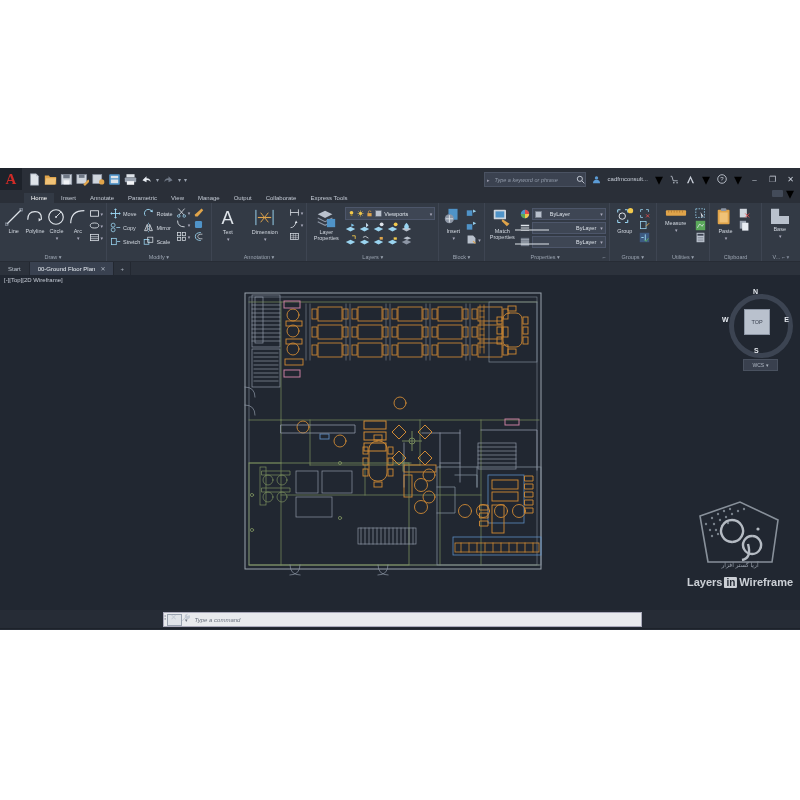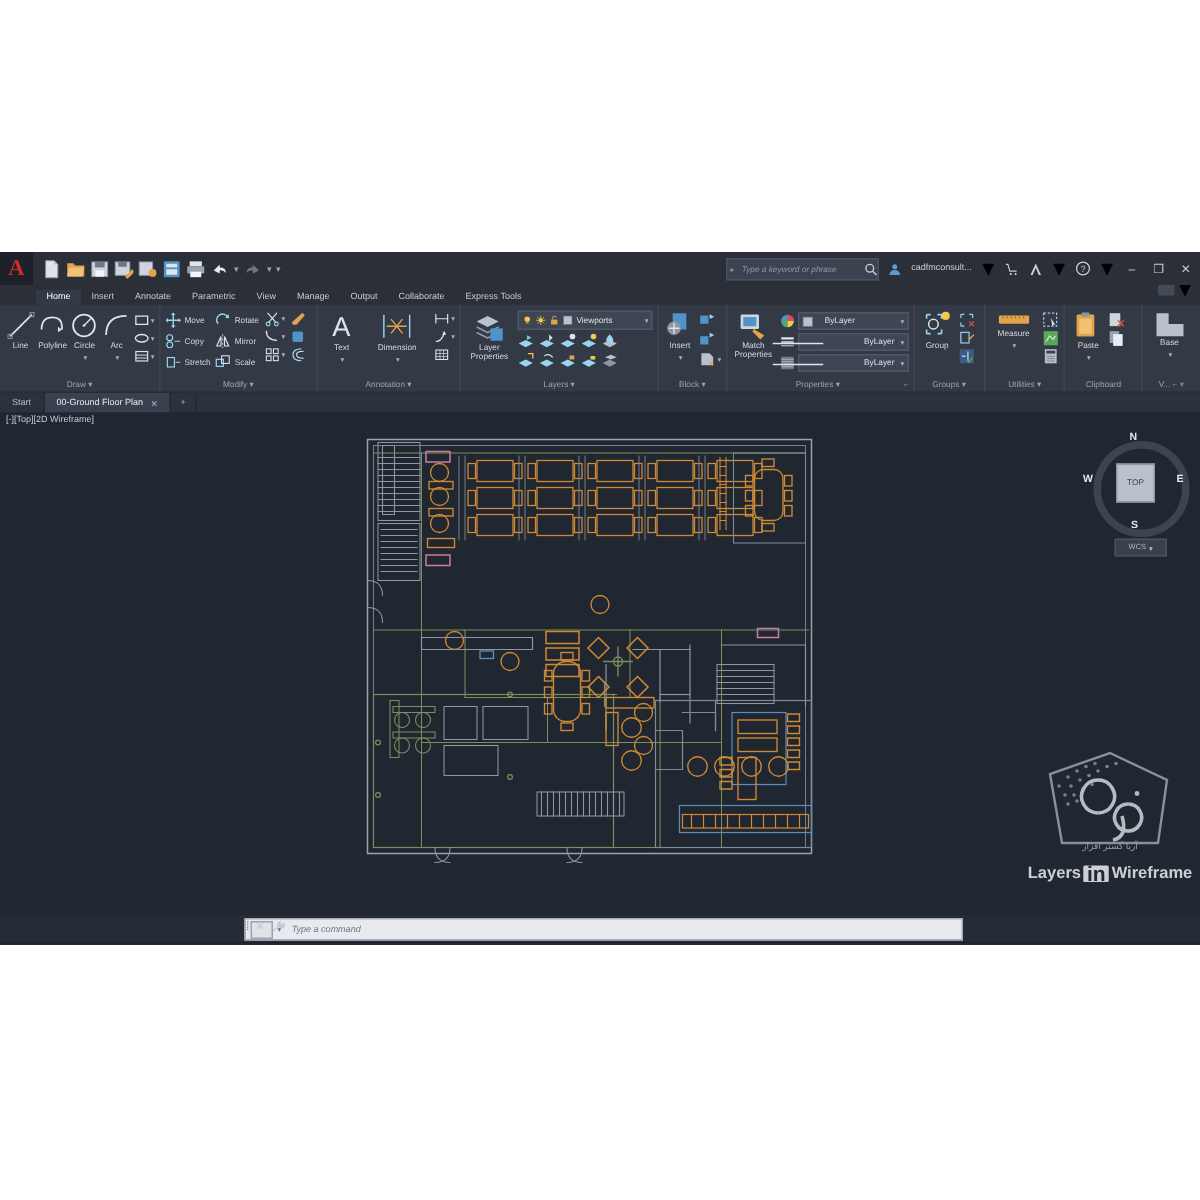--- a/index.html
+++ b/index.html
@@ -70,21 +70,21 @@
     display:flex;align-items:center;justify-content:center;gap:2px;}
   .wcs .t{font-size:5px;color:#aeb6c2;}
 
   
   .watermark{position:absolute;right:6px;bottom:20px;width:108px;height:92px;opacity:.85;}
   .wm-fa{position:absolute;left:50%;transform:translateX(-50%);bottom:22px;font-size:6px;color:#aeb6c2;
     letter-spacing:.5px;white-space:nowrap;}
   .lil{position:absolute;left:50%;transform:translateX(-50%);bottom:2px;display:flex;align-items:center;
     gap:2px;white-space:nowrap;}
   .lil .w{font-size:11px;color:#e9edf2;font-weight:bold;}
-  .lil .inbox{background:#e9edf2;color:#212731;font-size:14px;font-weight:bold;padding:0 2px;border-radius:1px;line-height:11px;}
+  .lil .inbox{background:#e9edf2;color:#212731;font-size:10px;font-weight:bold;padding:0 2px;border-radius:1px;line-height:11px;}
 
   
   .cmdrow{position:relative;height:18px;background:#262c36;}
   .cmdbar{position:absolute;left:163px;top:2px;width:477px;height:13px;background:#e8eaed;border:1px solid #aab;
     display:flex;align-items:center;}
   .cmdbar .ph{font-size:6px;color:#6c7480;font-style:italic;padding-left:4px;}
   .cmdleft{position:absolute;left:166px;top:3px;display:flex;align-items:center;gap:5px;}
   .cmdbox{width:13px;height:10px;background:#dfe3e8;border:1px solid #9aa3b0;margin-left:3px;}
 
   

